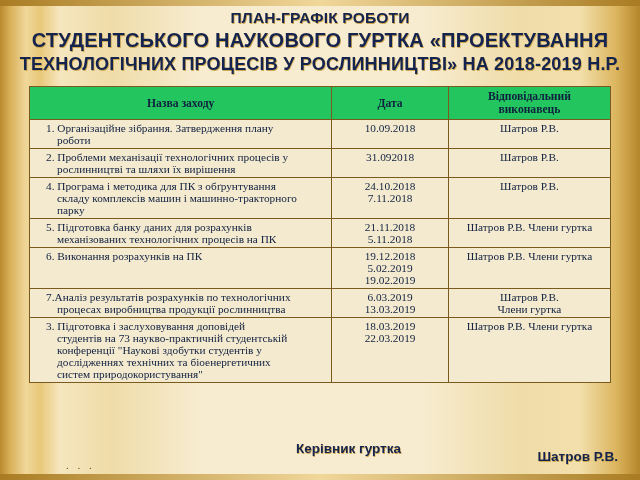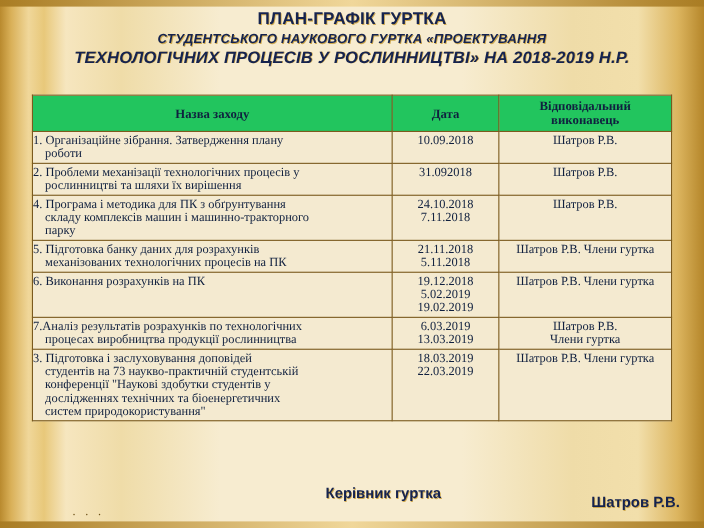--- a/index.html
+++ b/index.html
@@ -47,40 +47,40 @@
     text-align: center;
     font-family: "Liberation Sans", sans-serif;
     font-weight: bold;
     font-size: 15.5px;
     line-height: 1.28;
     color: #15234f;
     letter-spacing: 0.2px;
     text-shadow: 0.7px 0.7px 0 #cfa94f;
   }
   .title-line-1 { font-size: 15.5px; }
-  .title-line-2 { font-size: 12px; font-style: italic; }
-  .title-line-3 { font-size: 15px; font-style: italic; }
+  .title-line-2 { font-size: 20px; }
+  .title-line-3 { font-size: 18px; }
 
   .table-wrap {
     position: absolute;
     top: 86px;
     left: 29px;
     width: 582px;
   }
   table.schedule {
     width: 100%;
     border-collapse: collapse;
     background: #f4ead0;
     font-size: 11.3px;
     color: #10203f;
   }
   table.schedule th,
   table.schedule td {
     border: 1px solid #7b5a1d;
-    padding: 2px 0;
+    padding: 2px 16px;
     vertical-align: top;
   }
   table.schedule thead th {
     background: #22c55e;
     text-align: center;
     font-weight: bold;
     font-size: 11.6px;
     padding: 3px 4px;
     vertical-align: middle;
   }
@@ -135,21 +135,21 @@
     color: #6b4f16;
     letter-spacing: 3px;
   }
 </style>
 </head>
 <body>
 
 <div class="slide">
 
   <div class="title-block">
-    <div class="title-line-1">ПЛАН-ГРАФІК  ГУРТКА</div>
+    <div class="title-line-1">ПЛАН-ГРАФІК  РОБОТИ</div>
     <div class="title-line-2">СТУДЕНТСЬКОГО НАУКОВОГО ГУРТКА «ПРОЕКТУВАННЯ</div>
     <div class="title-line-3">ТЕХНОЛОГІЧНИХ ПРОЦЕСІВ У РОСЛИННИЦТВІ» НА 2018-2019 Н.Р.</div>
   </div>
 
   <div class="table-wrap">
     <table class="schedule">
       <thead>
         <tr>
           <th class="c-event">Назва заходу</th>
           <th class="c-date">Дата</th>

